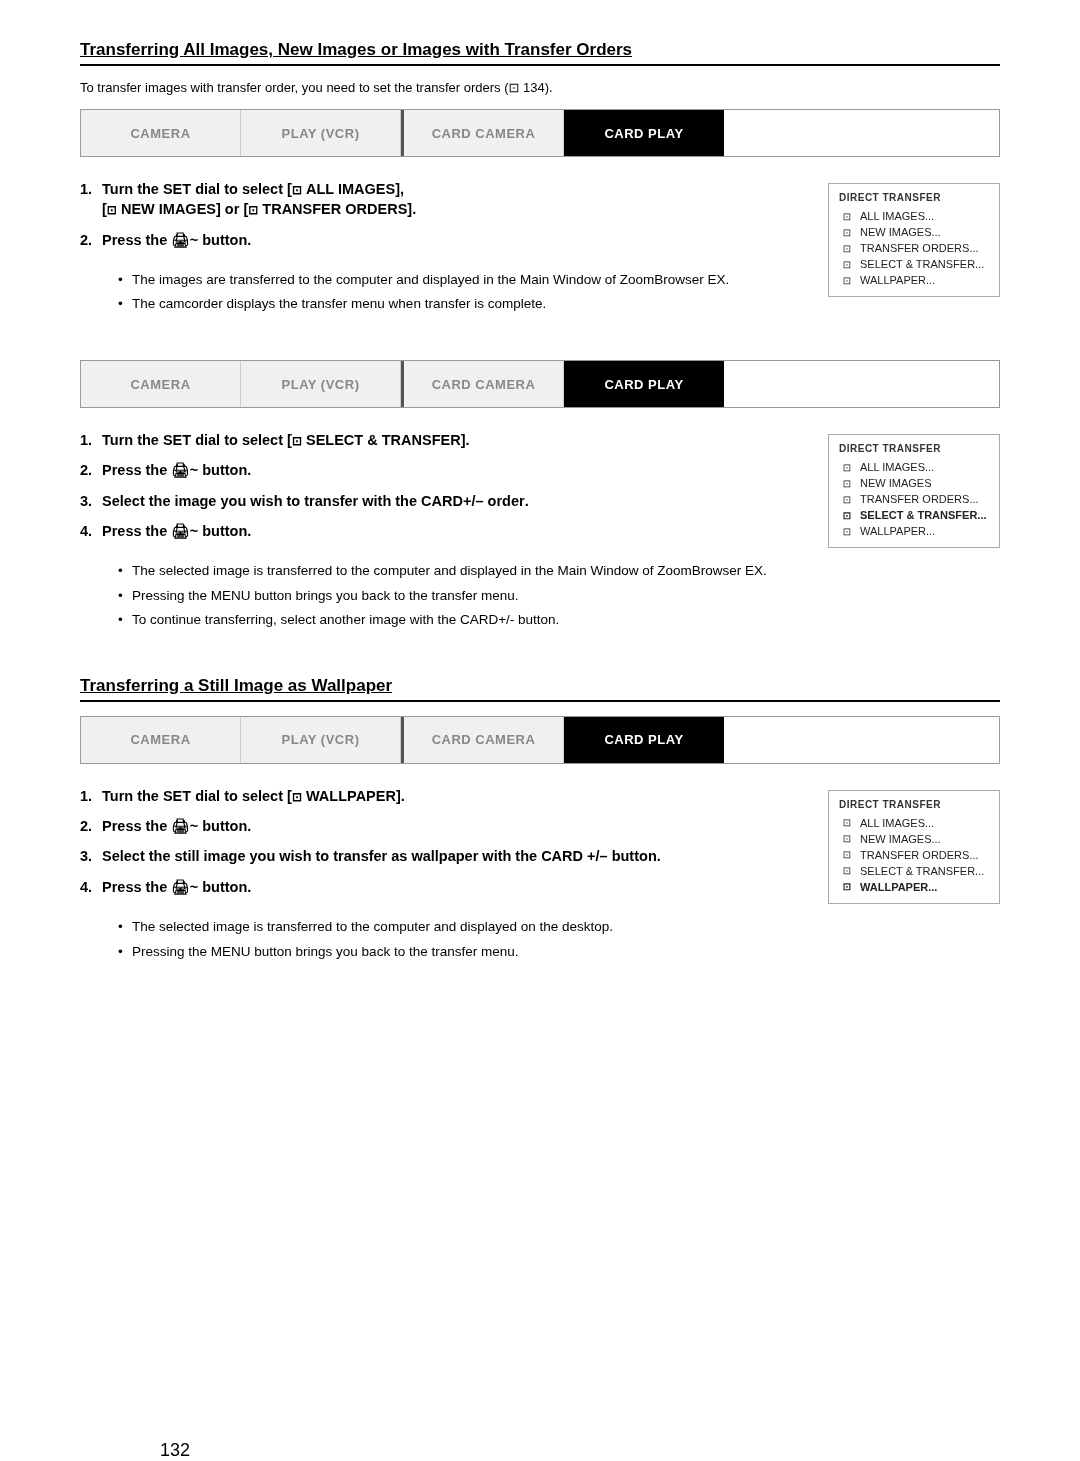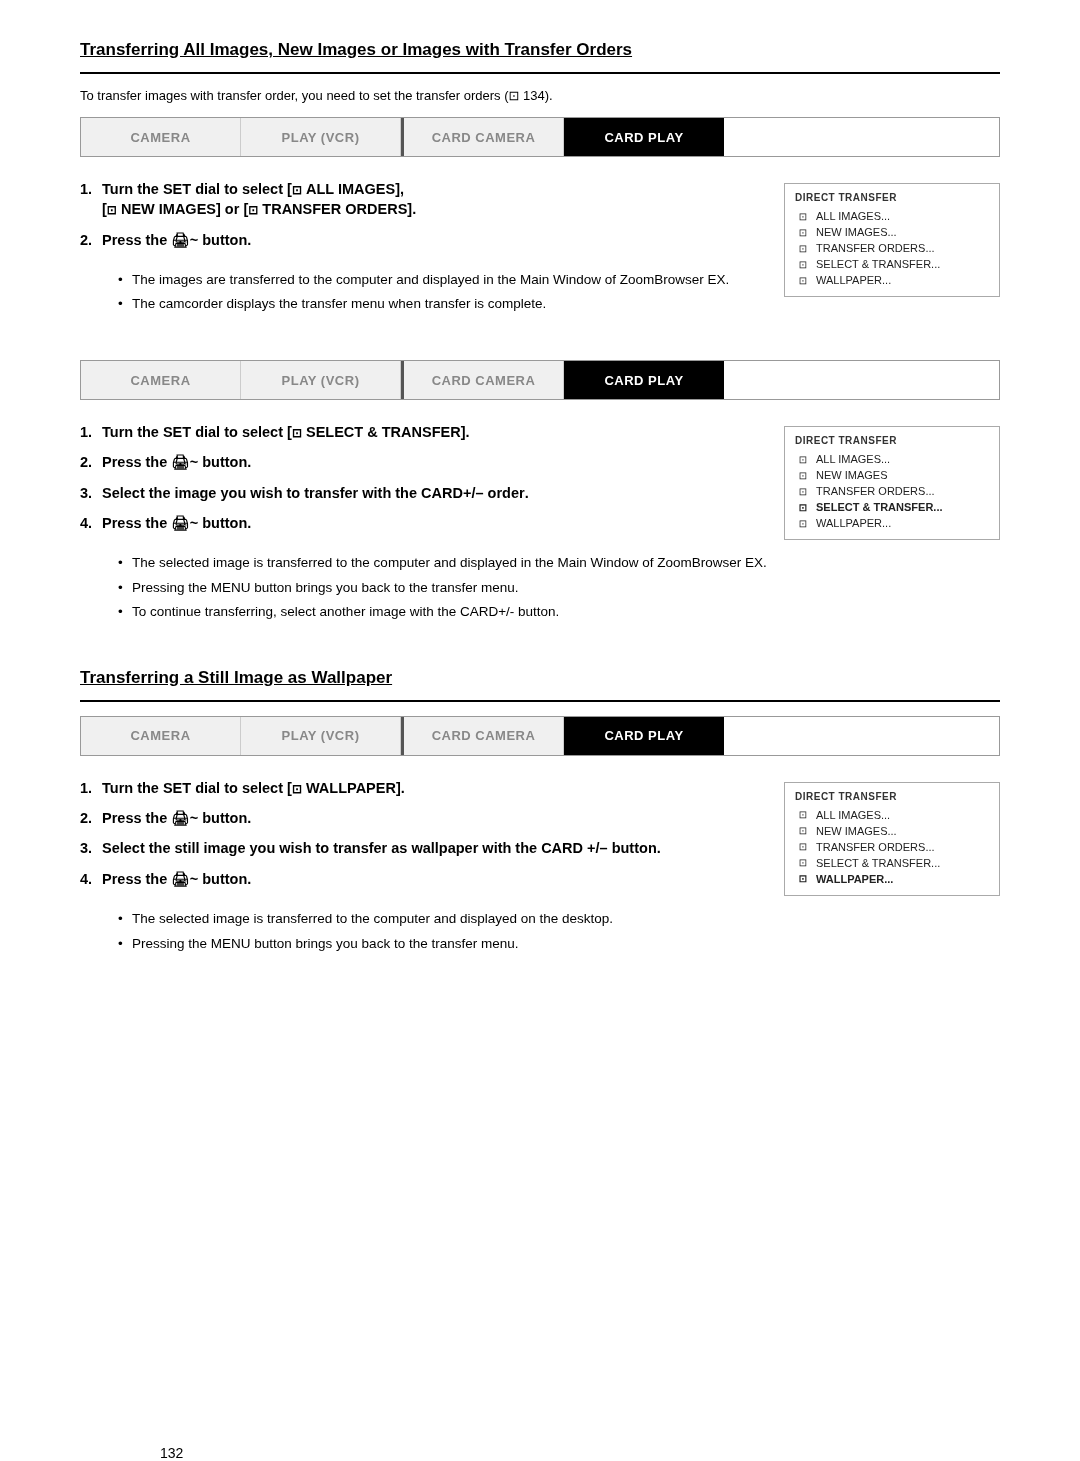--- a/index.html
+++ b/index.html
@@ -12,31 +12,31 @@
       min-height: 1461px;
       padding: 40px 80px 60px 80px;
     }
 
     
     .section-title {
       font-size: 17px;
       font-weight: bold;
       text-decoration: underline;
       border-bottom: 2px solid #000;
-      padding-bottom: 12px;
+      padding-bottom: 4px;
       margin-bottom: 14px;
     }
 
     
     .mode-bar {
       display: flex;
       align-items: stretch;
       border: 1px solid #999;
       margin-bottom: 22px;
-      height: 40px;
+      height: 48px;
       overflow: hidden;
     }
     .mode-tab {
       display: flex;
       align-items: center;
       justify-content: center;
       padding: 0 18px;
       font-size: 13px;
       font-weight: bold;
       letter-spacing: 0.5px;
@@ -65,21 +65,21 @@
     
     .instructions {
       display: flex;
       gap: 15px;
       align-items: flex-start;
     }
     .instructions-left {
       flex: 1;
     }
     .instructions-right {
-      width: 216px;
+      width: 172px;
       flex-shrink: 0;
       margin-top: 4px;
     }
 
     ol.steps {
       list-style: none;
       counter-reset: step-counter;
       padding-left: 0;
     }
     ol.steps > li {
@@ -148,21 +148,21 @@
       display: inline-block;
       width: 16px;
       text-align: center;
     }
 
     
     .page-number {
       position: absolute;
       bottom: 40px;
       left: 80px;
-      font-size: 14px;
+      font-size: 18px;
       font-weight: normal;
     }
 
     .page-wrapper {
       position: relative;
       min-height: 1461px;
     }
   </style>
 </head>
 <body>

